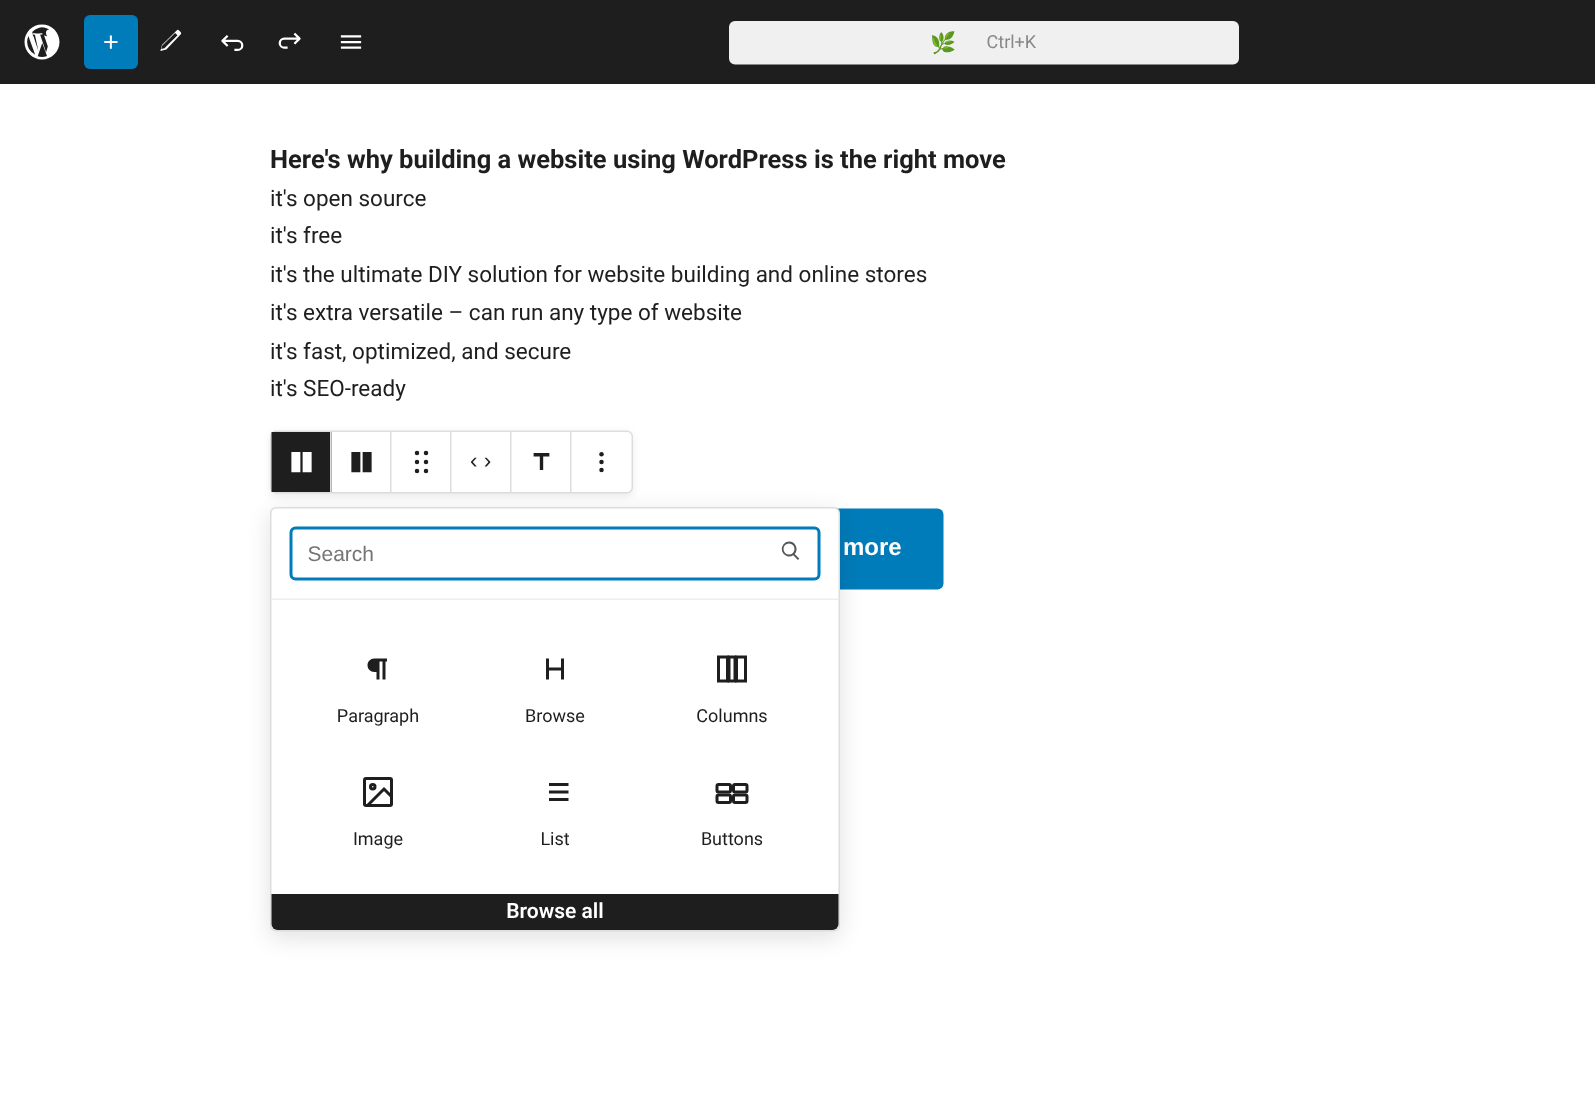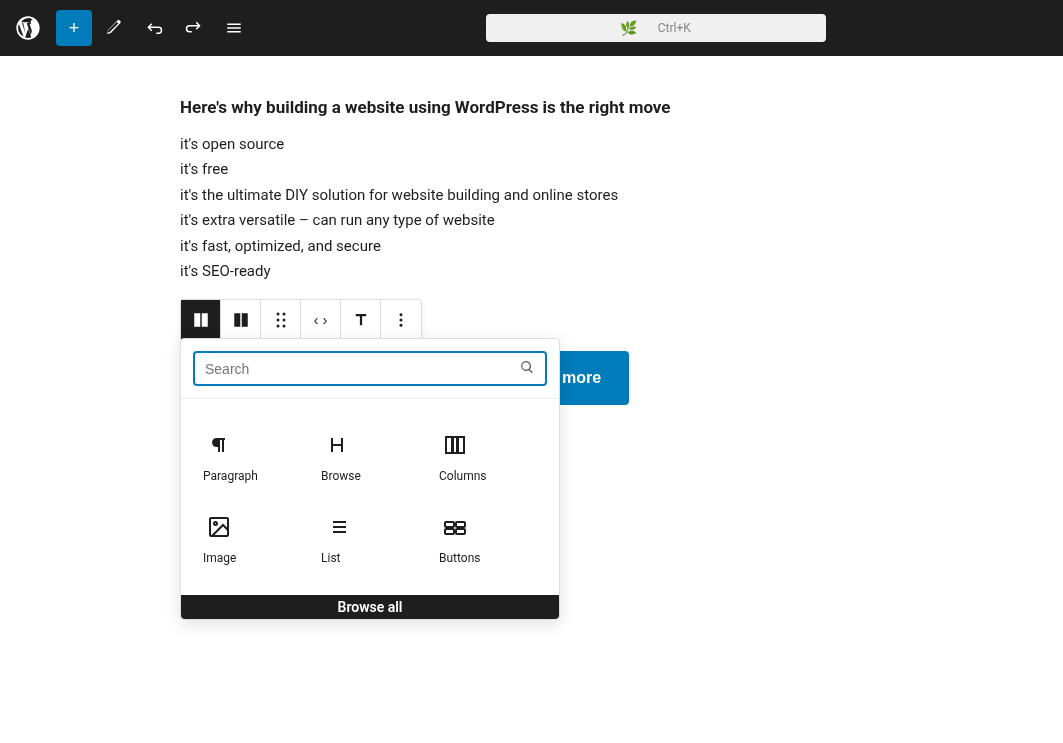--- a/index.html
+++ b/index.html
@@ -95,21 +95,20 @@
     }
 
     .content-area {
       max-width: 650px;
     }
 
     .heading-text {
       font-size: 17px;
       font-weight: 700;
       color: #1e1e1e;
-      margin-bottom: 12px;
       line-height: 1.4;
     }
 
     .list-item {
       font-size: 15px;
       color: #1e1e1e;
       line-height: 1.7;
     }
 
     
@@ -216,21 +215,21 @@
     .inserter-grid {
       display: grid;
       grid-template-columns: repeat(3, 1fr);
       gap: 0;
       padding: 16px 12px;
     }
 
     .inserter-item {
       display: flex;
       flex-direction: column;
-      align-items: flex-start;
+      align-items: center;
       gap: 8px;
       padding: 14px 10px;
       cursor: pointer;
       border-radius: 4px;
     }
     .inserter-item .item-icon {
       font-size: 22px;
       color: #1e1e1e;
       width: 32px;
       height: 32px;

